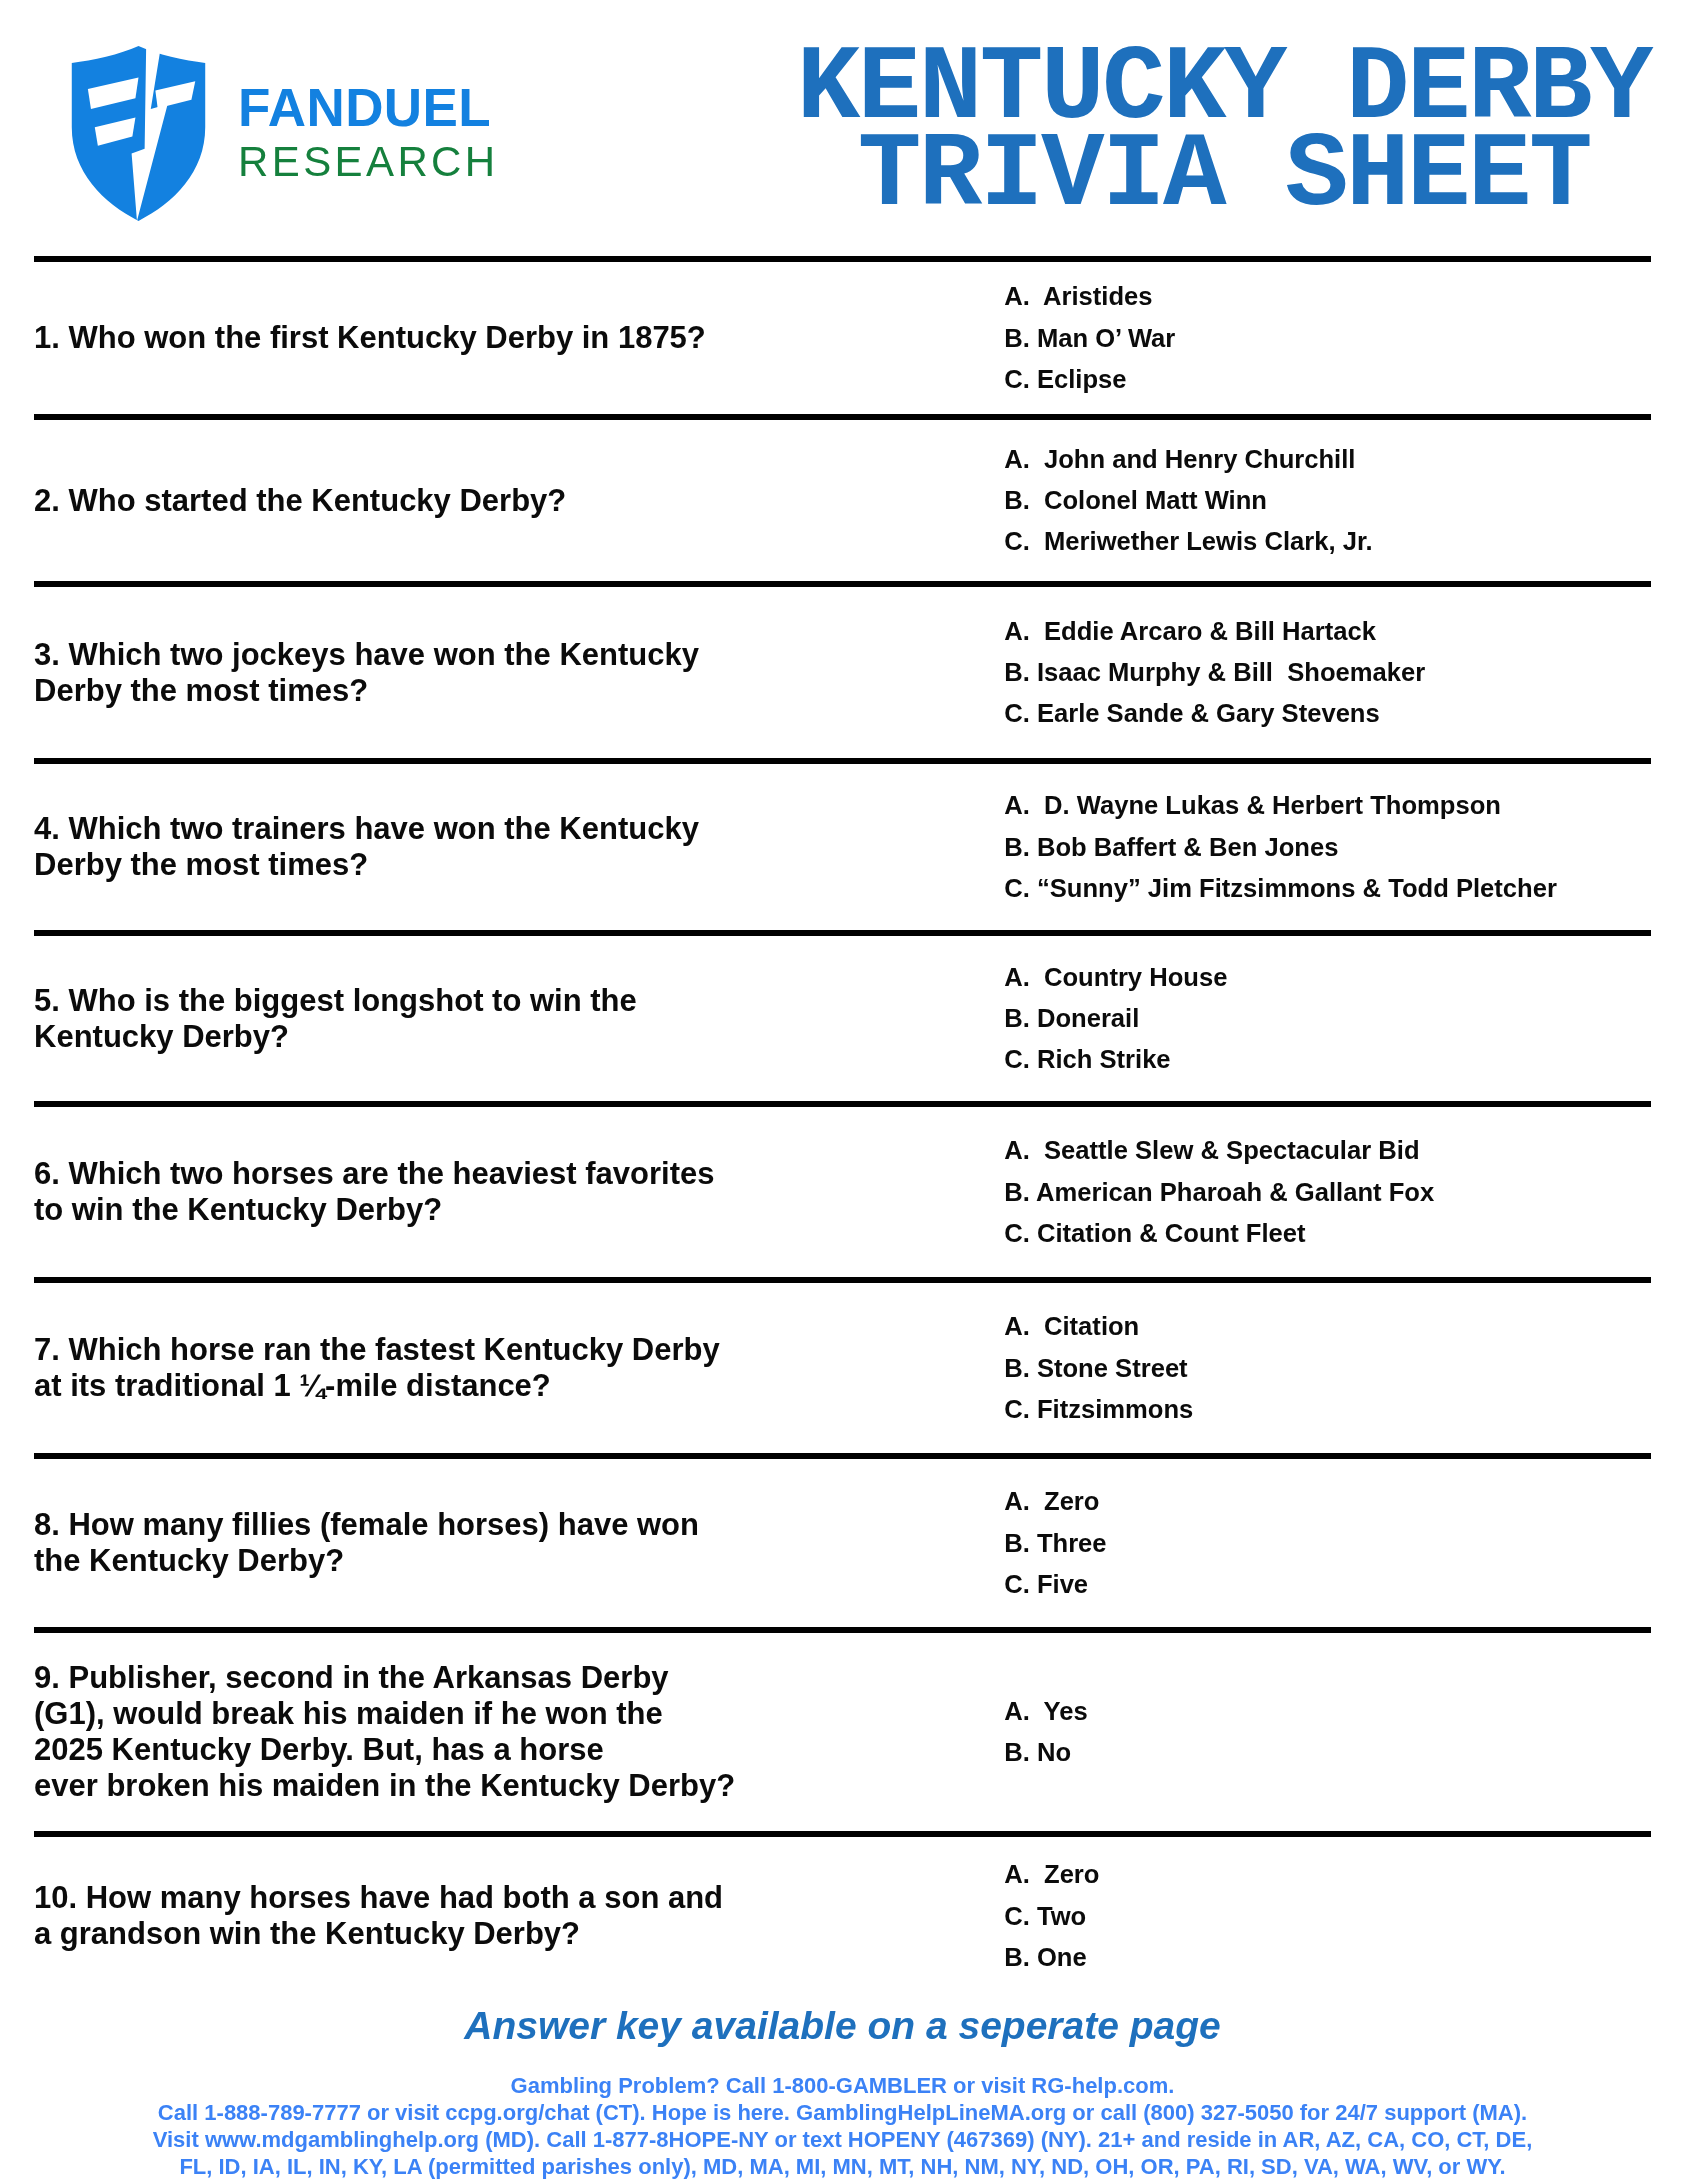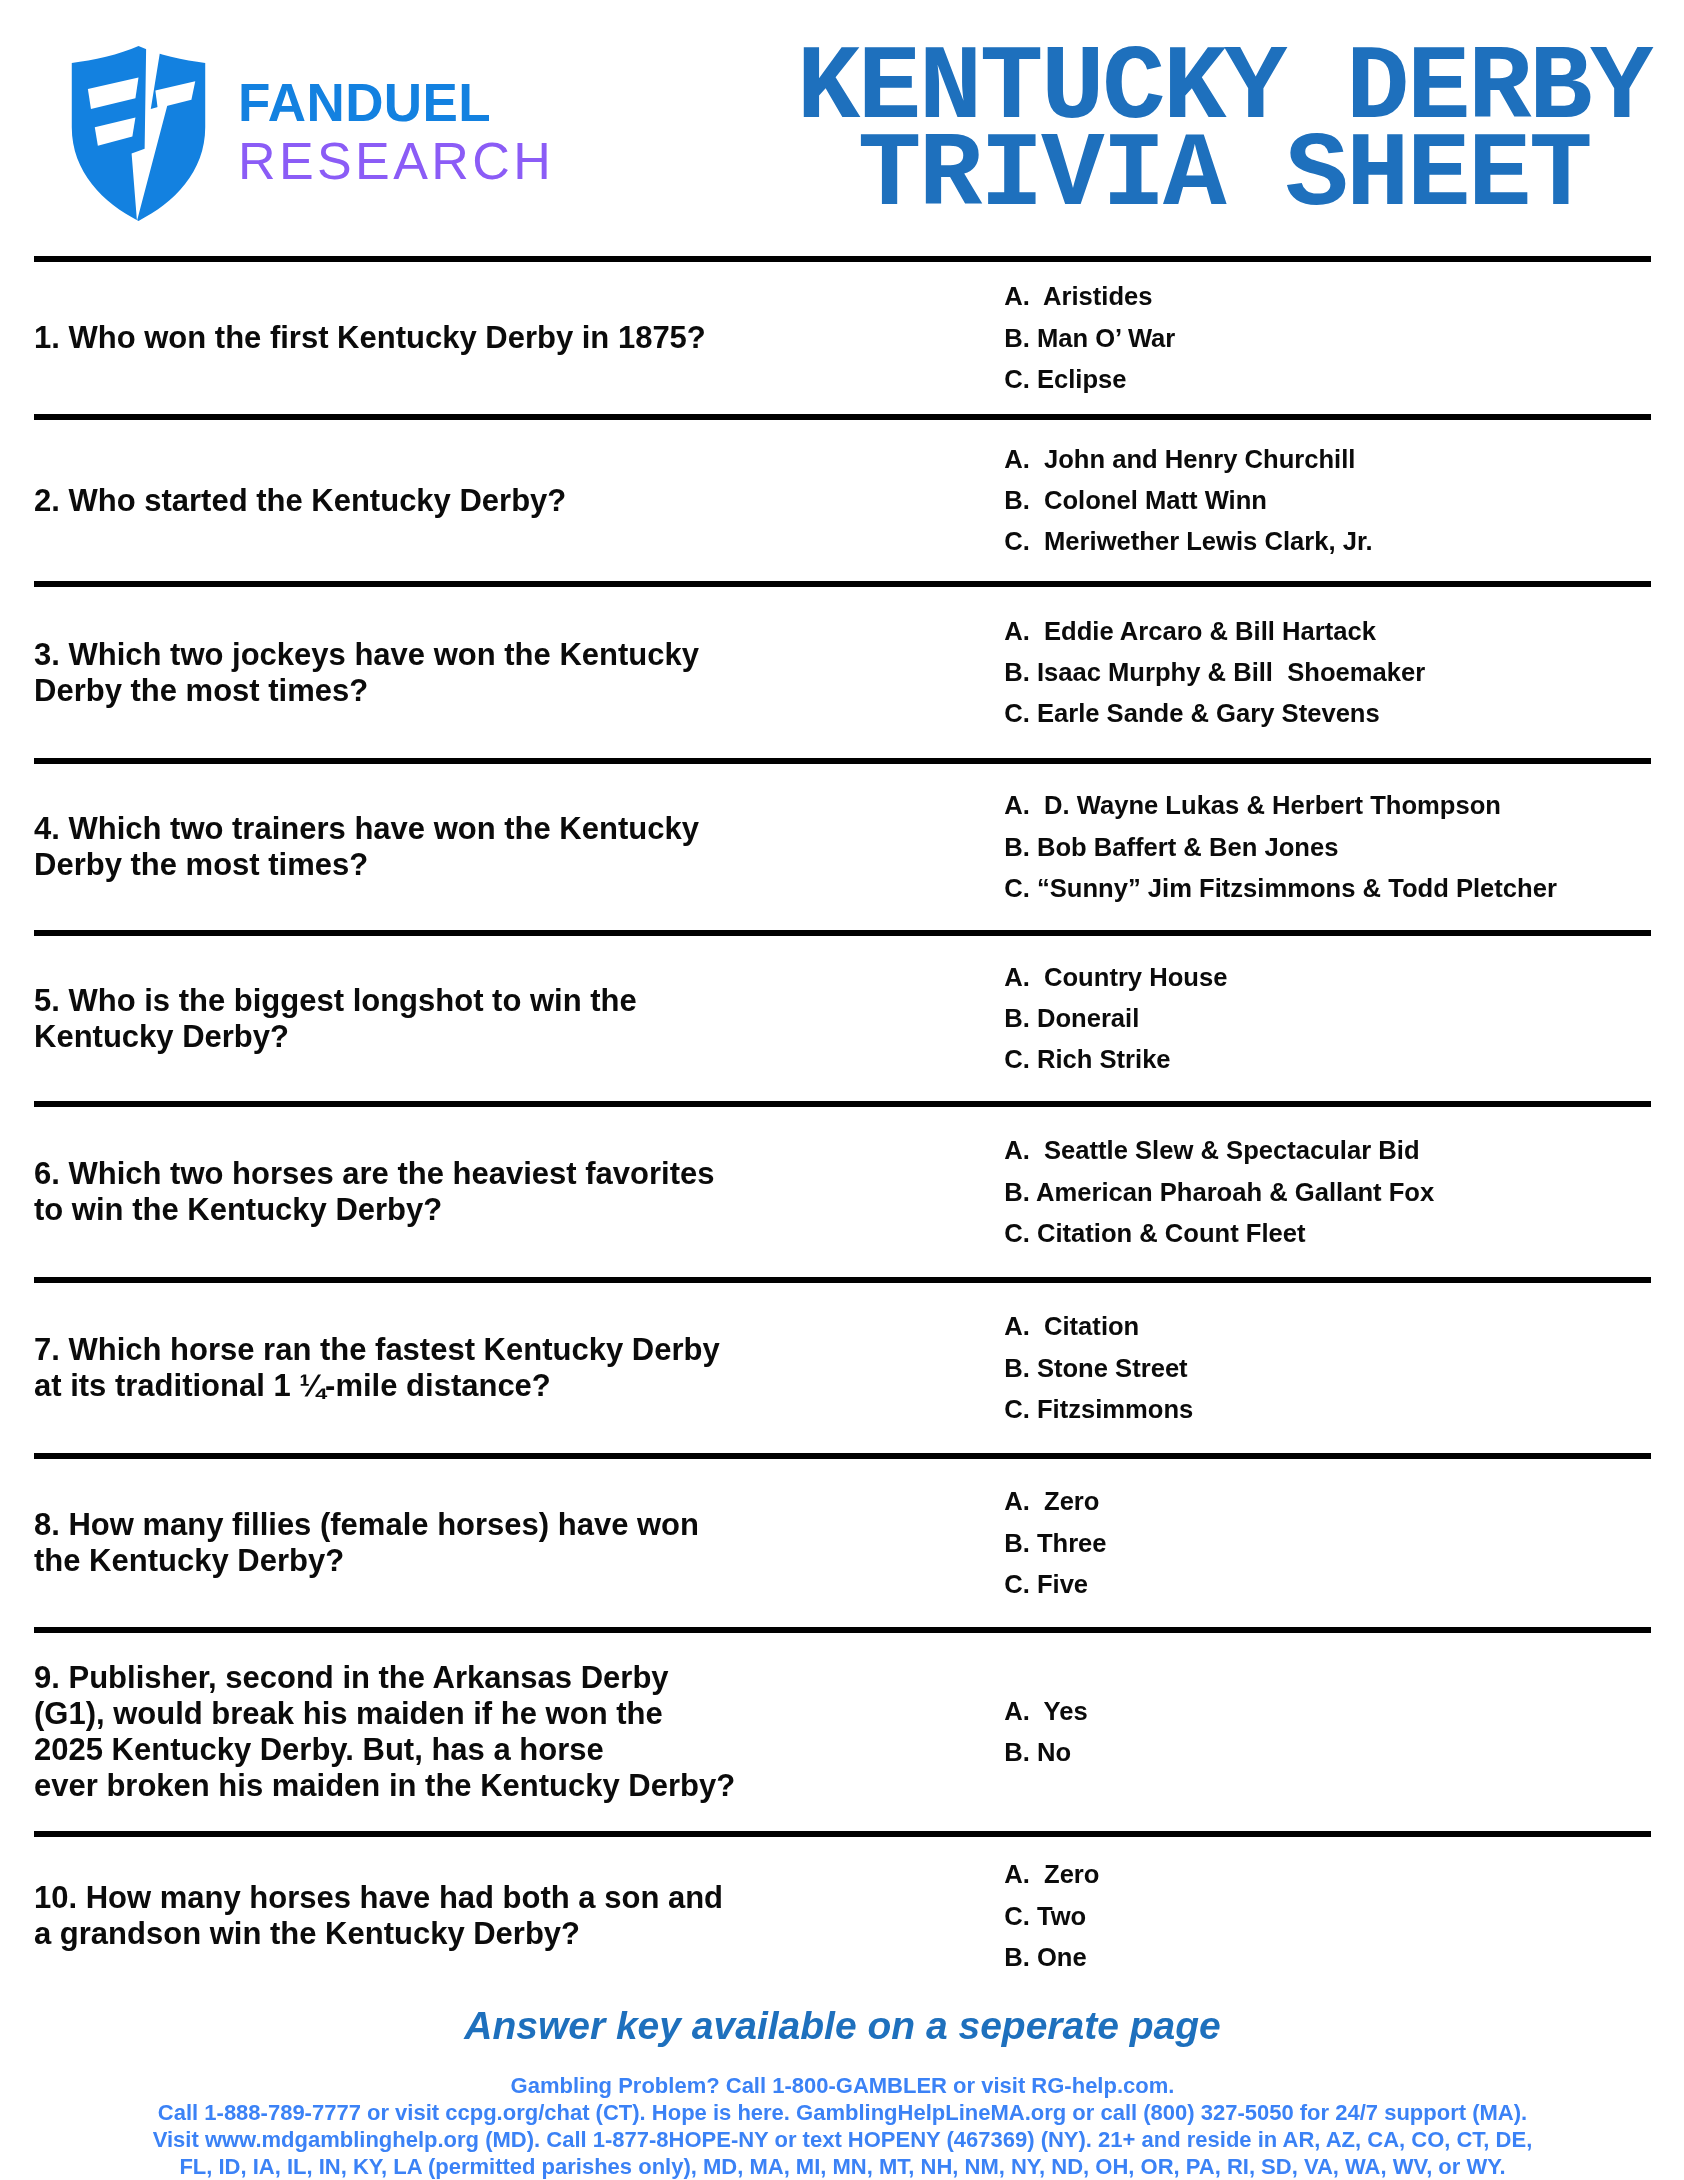--- a/index.html
+++ b/index.html
@@ -32,23 +32,23 @@
   .logo svg { display: block; }
   .logo-text { display: flex; flex-direction: column; justify-content: center; }
   .logo-wordmark {
     font-size: 53px;
     font-weight: 800;
     color: #1381e0;
     letter-spacing: 0.4px;
     line-height: 1.02;
   }
   .logo-subtext {
-    font-size: 52px;
+    font-size: 42px;
     font-weight: 400;
-    color: #8b5cf6;
+    color: #15803d;
     letter-spacing: 3.4px;
     line-height: 1.1;
     margin-top: 3.4px;
   }
   .title {
     margin: 0;
     text-align: center;
     font-size: 106px;
     font-weight: 800;
     line-height: 0.82;

